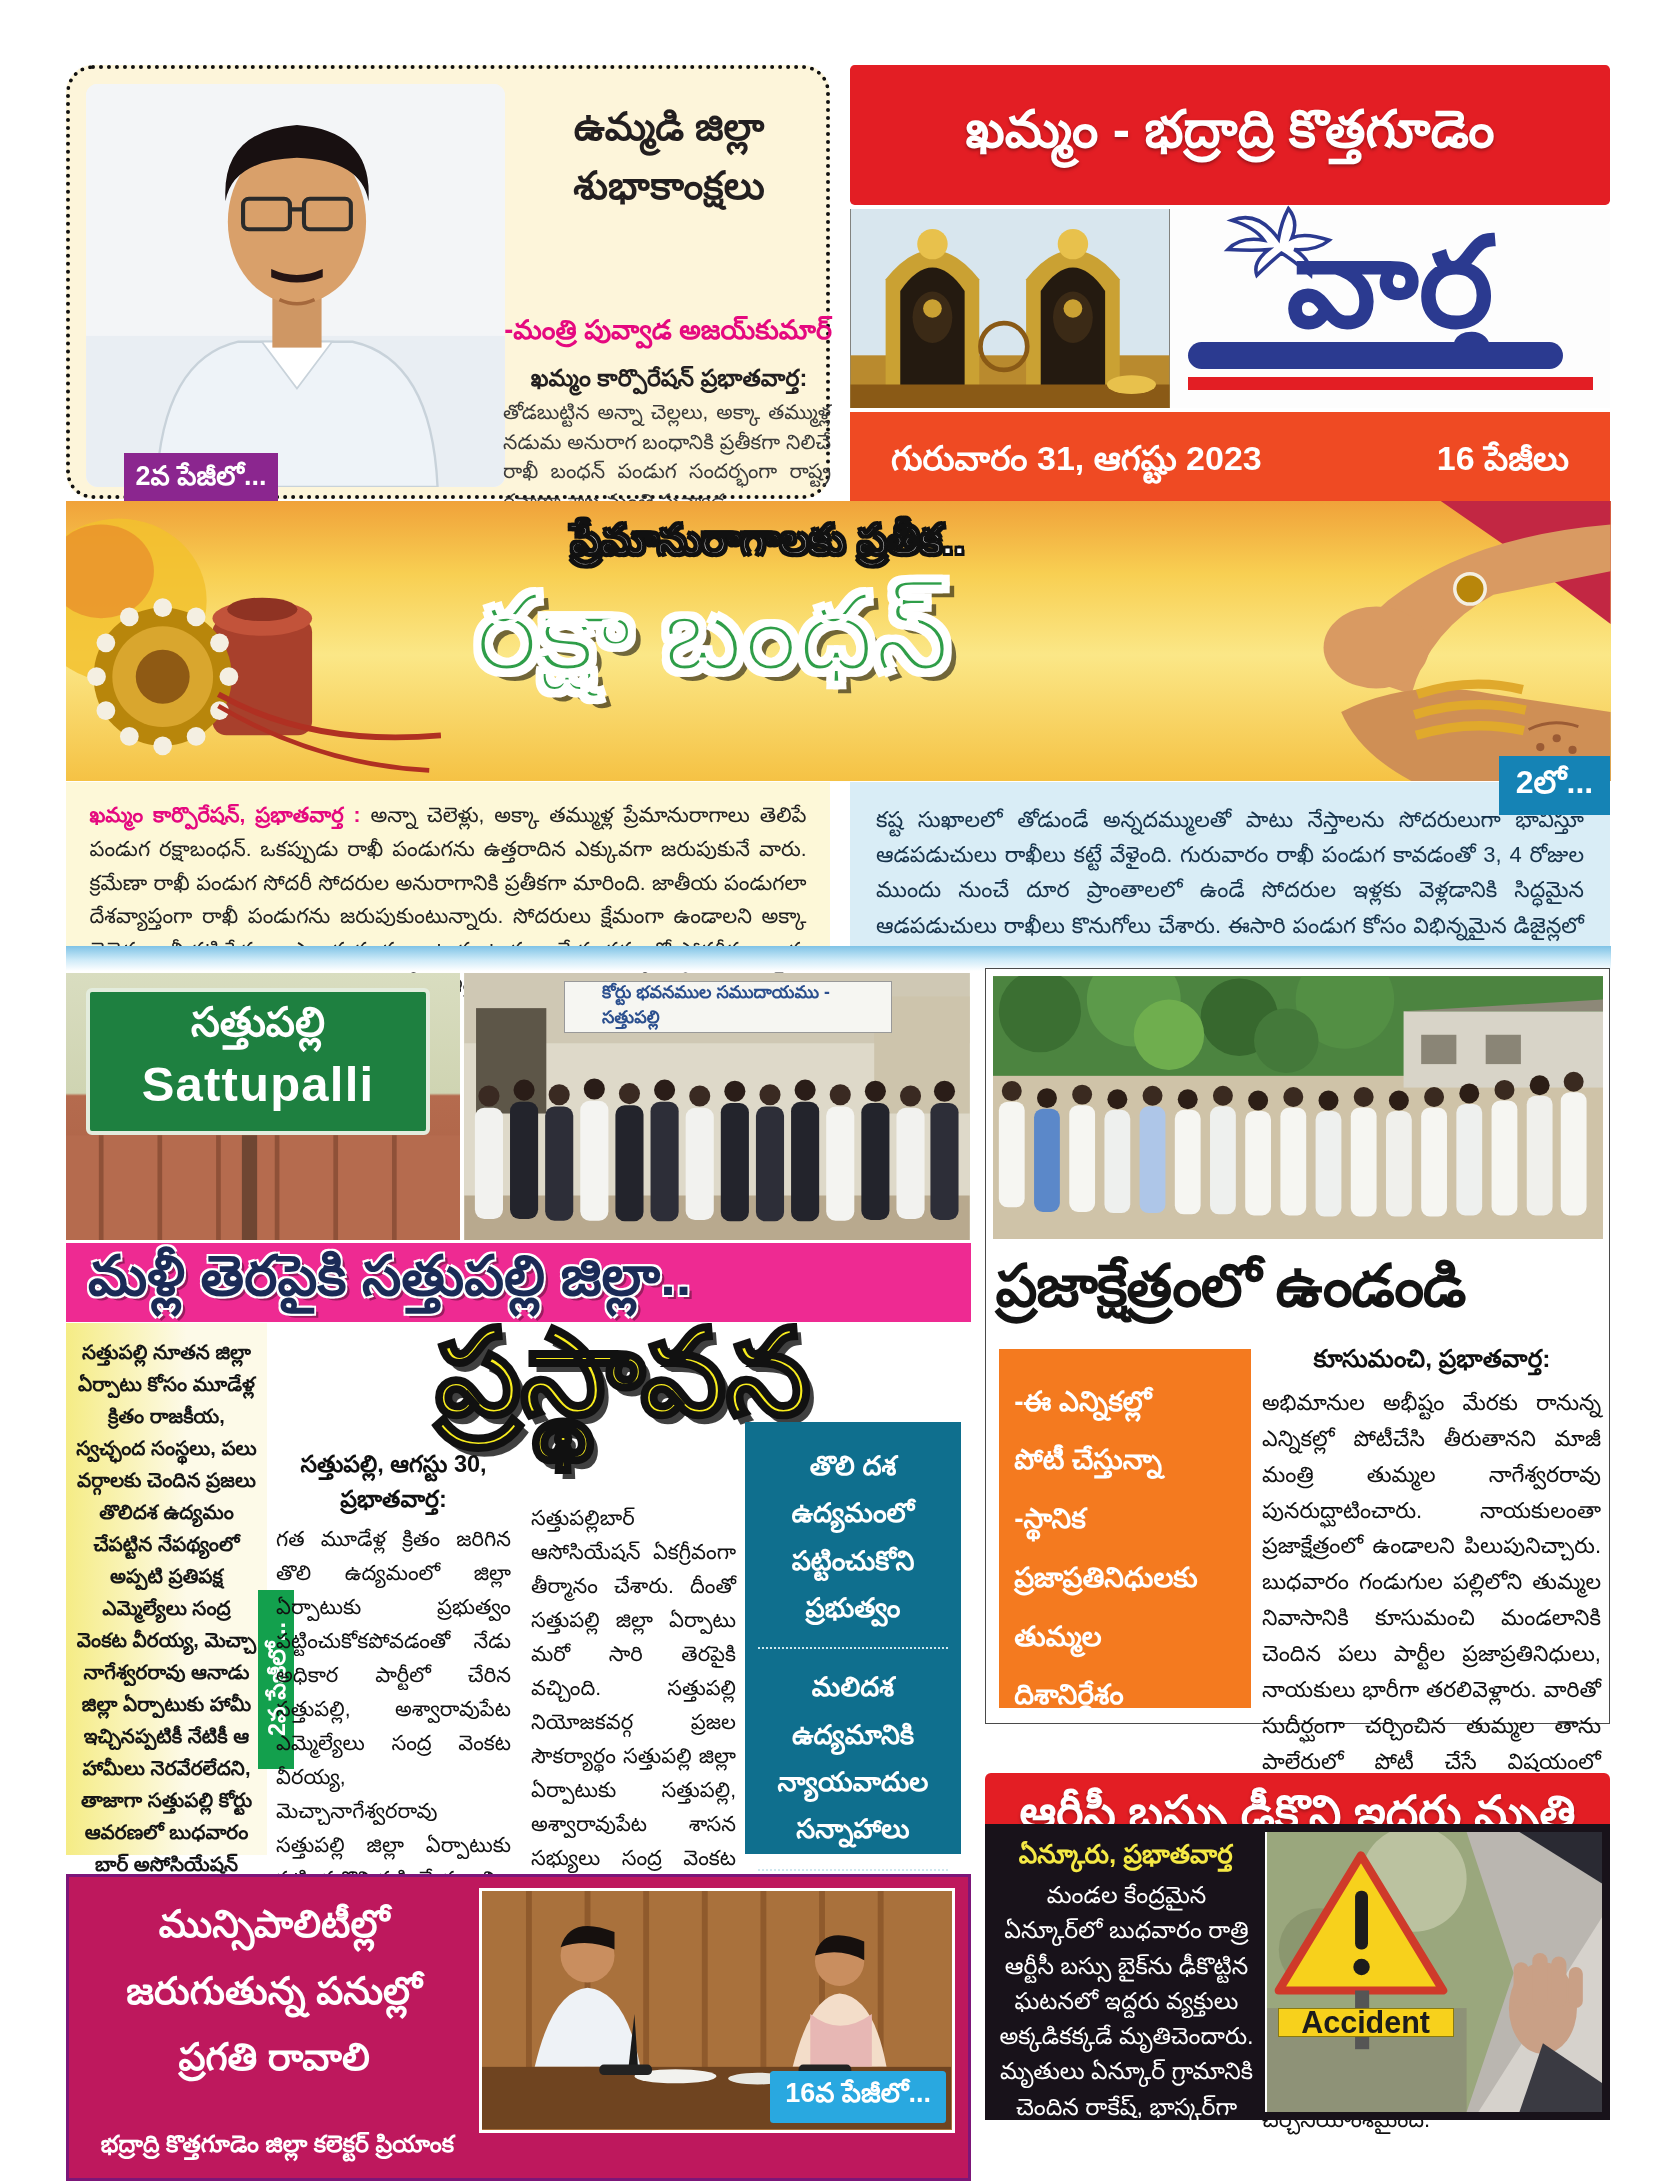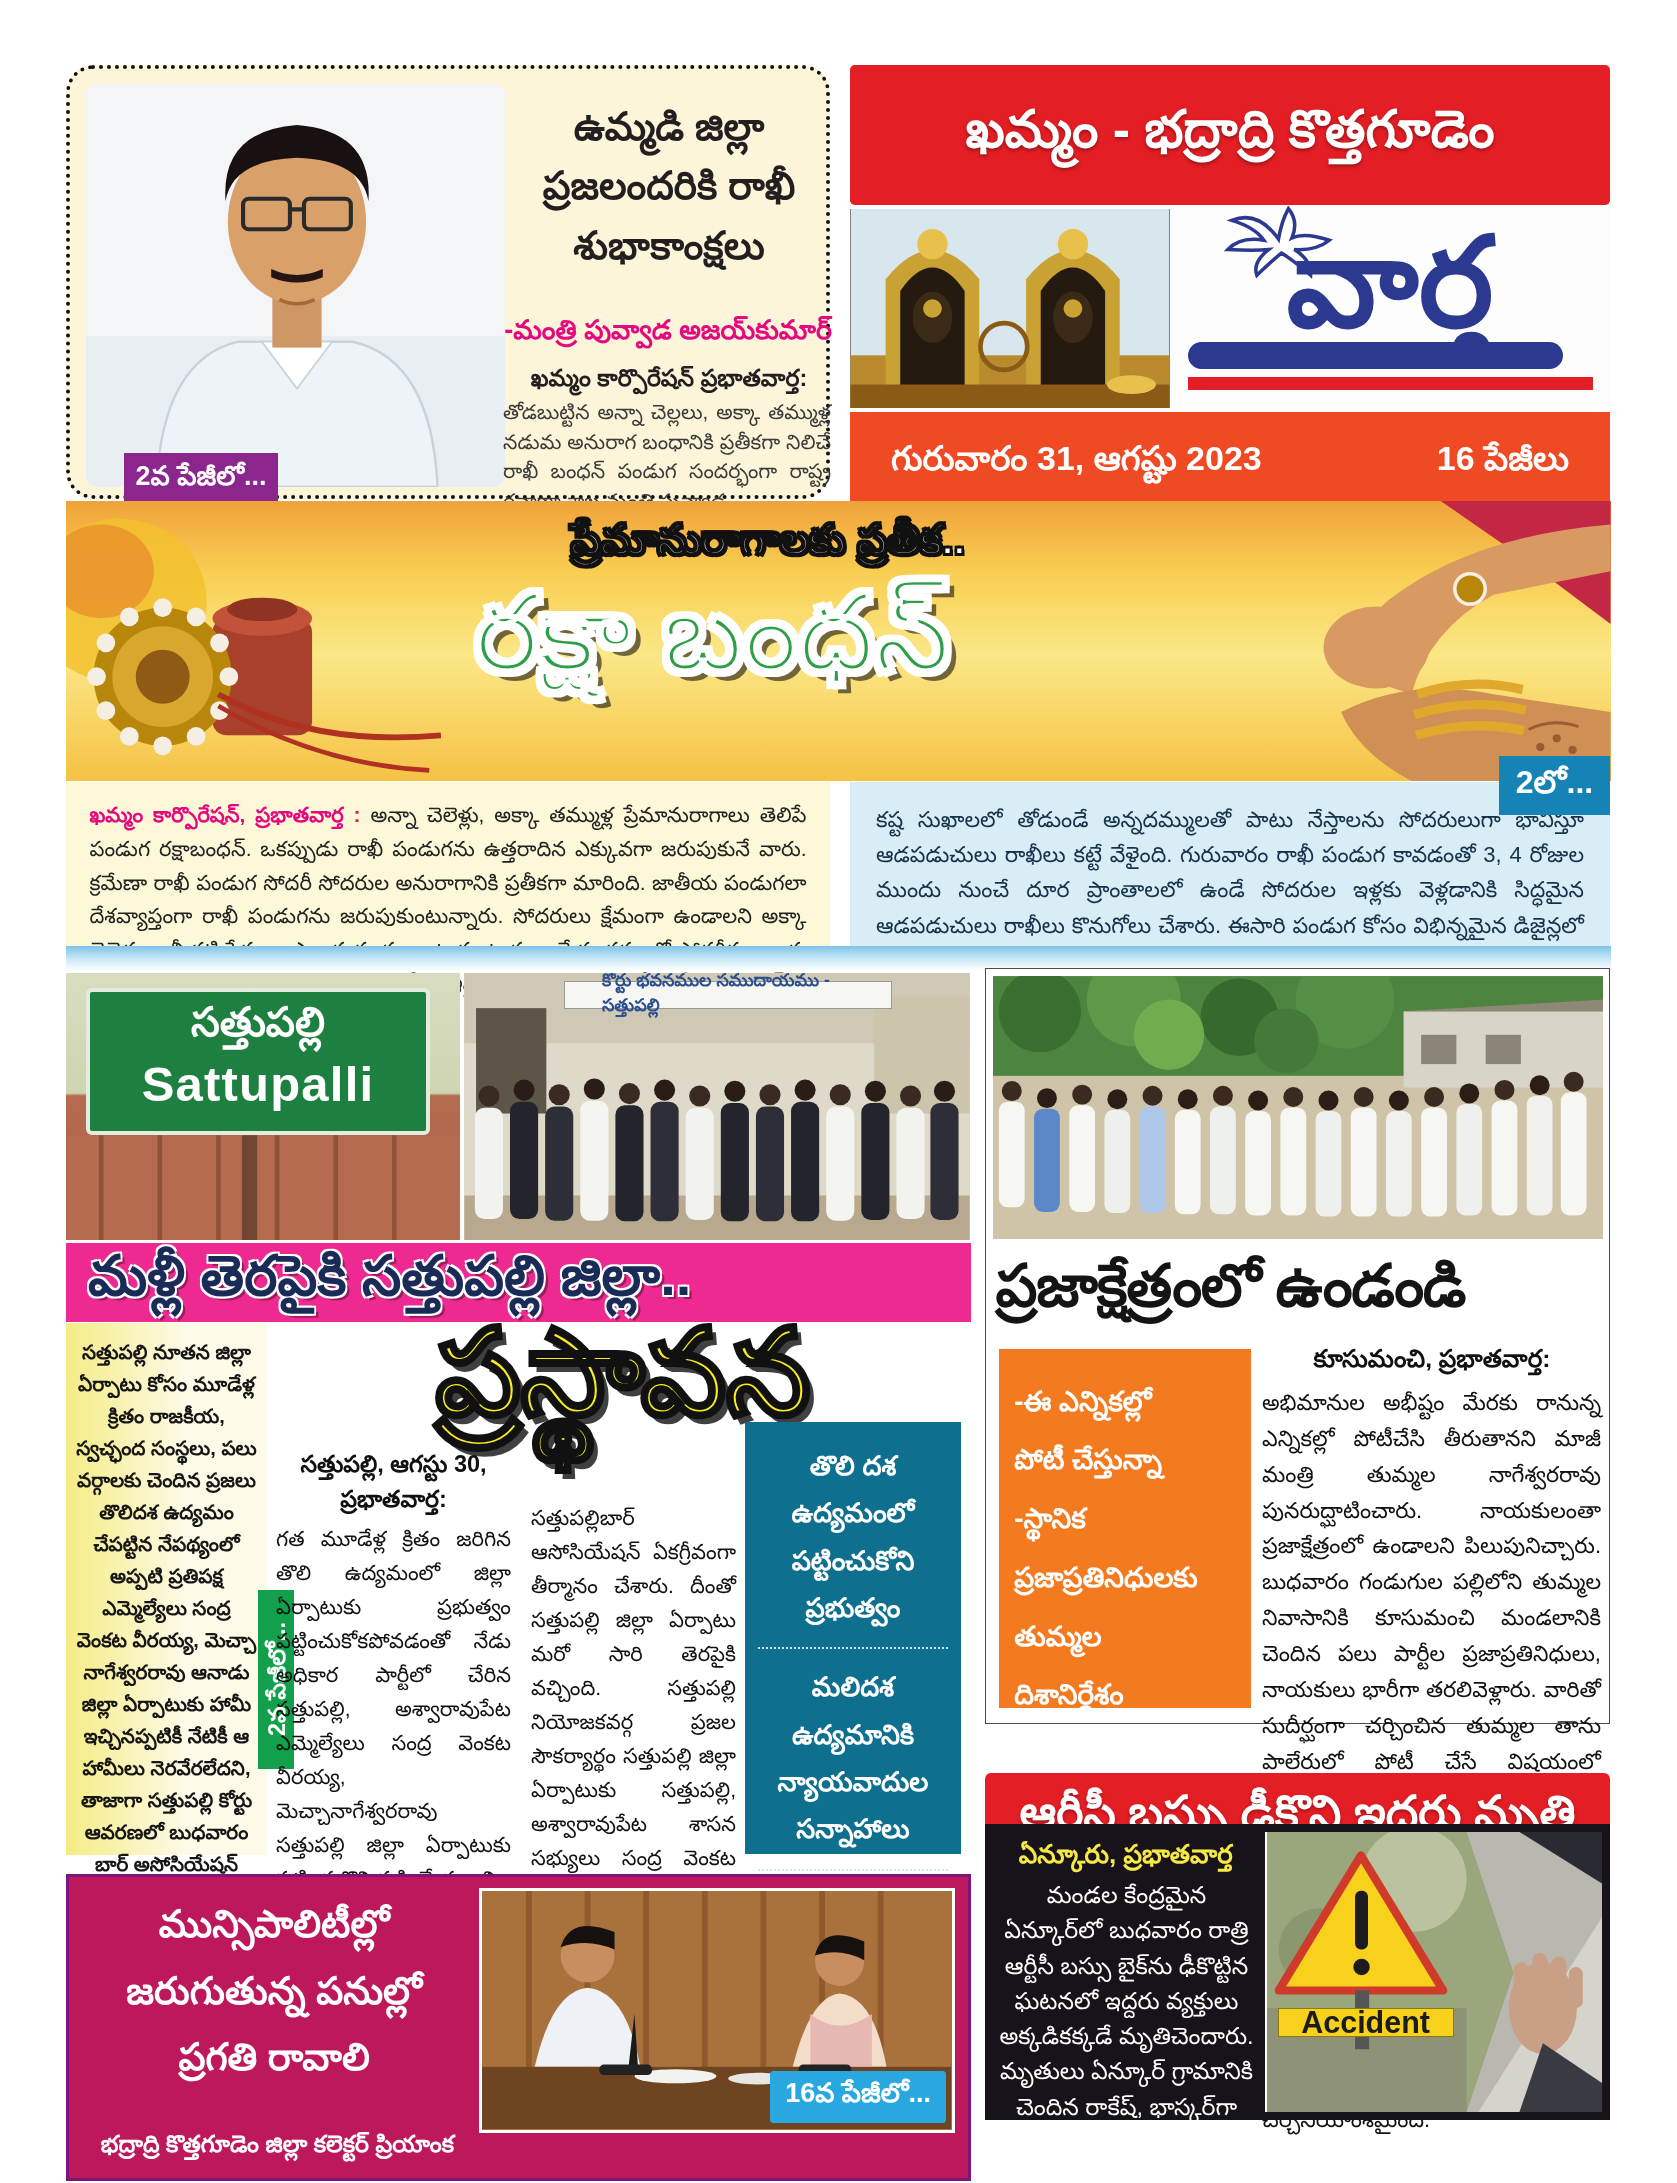--- a/index.html
+++ b/index.html
@@ -58,21 +58,21 @@
     background:linear-gradient(180deg,#7fc3e6 0%,#cdeaf8 55%,#ffffff 100%);}
 
   
   .ph-sign{left:66px;top:973px;width:394px;height:267px;overflow:hidden;
     background:linear-gradient(180deg,#d9ddc0 0%,#cfd4b2 45%,#b56b4e 46%,#a85f43 100%);}
   .sign-board{position:absolute;left:20px;top:15.2px;width:344px;height:147px;background:#1e8040;
     border:4.7px solid #e3ecdd;border-radius:5.9px;text-align:center;color:#fff;}
   .sign-te{font-size:41px;font-weight:bold;margin-top:7px;}
   .sign-en{font-size:49px;font-weight:bold;letter-spacing:1.2px;}
   .ph-lawyers{left:464px;top:973px;width:506px;height:267px;overflow:hidden;background:#ddd8c8;}
-  .court-sign{position:absolute;left:100px;top:8.2px;width:328px;height:28px;background:#f6f6f2;
+  .court-sign{position:absolute;left:100px;top:8.2px;width:328px;height:52px;background:#f6f6f2;
     border:1.2px solid #999;display:flex;align-items:center;justify-content:center;
     color:#2b4f8e;font-weight:bold;font-size:17.6px;padding-left:37px;}
 
   
   .strap{left:66px;top:1243px;width:905px;height:79px;background:#ee2a92;display:flex;align-items:center;
     padding-left:22px;color:#1b2b57;font-weight:bold;font-size:56px;
     text-shadow:1.8px 1.8px 0 #fff,-1.8px -1.8px 0 #fff,1.8px -1.8px 0 #fff,-1.8px 1.8px 0 #fff,4.1px 4.1px 0 rgba(0,0,0,.35);}
 
   
   .sat-leftcol{left:66px;top:1323px;width:201px;height:532px;
@@ -145,21 +145,20 @@
         <rect x="268" y="196" width="80" height="52" rx="10" fill="none" stroke="#2a2a2a" stroke-width="7"></rect>
         <rect x="372" y="196" width="80" height="52" rx="10" fill="none" stroke="#2a2a2a" stroke-width="7"></rect>
         <line x1="348" y1="214" x2="372" y2="214" stroke="#2a2a2a" stroke-width="7"></line>
         <path d="M316 316 Q360 336 404 316 L404 330 Q360 348 316 330 Z" fill="#241414"></path>
         <path d="M330 368 Q360 382 390 368" fill="none" stroke="#a5683c" stroke-width="6"></path>
       </svg>
     </div>
     <div class="abs m-badge">2వ పేజీలో...</div>
     <div class="abs m-headline">
       <div>ఉమ్మడి జిల్లా</div>
-      <div>ప్రజలందరికి రాఖీ</div>
       <div>శుభాకాంక్షలు</div>
     </div>
     <div class="abs m-byline">-మంత్రి పువ్వాడ అజయ్‌కుమార్</div>
     <div class="abs m-lead">ఖమ్మం కార్పొరేషన్ ప్రభాతవార్త:</div>
     <div class="abs m-body">తోడబుట్టిన అన్నా చెల్లలు, అక్కా తమ్ముళ్ల నడుమ అనురాగ బంధానికి ప్రతీకగా నిలిచే రాఖీ బంధన్ పండుగ సందర్భంగా రాష్ట్ర రవాణా శాఖ మంత్రి పువ్వాడ</div>
   </div>
 
   <div class="abs masthead">
     <div class="abs mh-red">ఖమ్మం - భద్రాద్రి కొత్తగూడెం</div>
     <div class="abs mh-mid">

